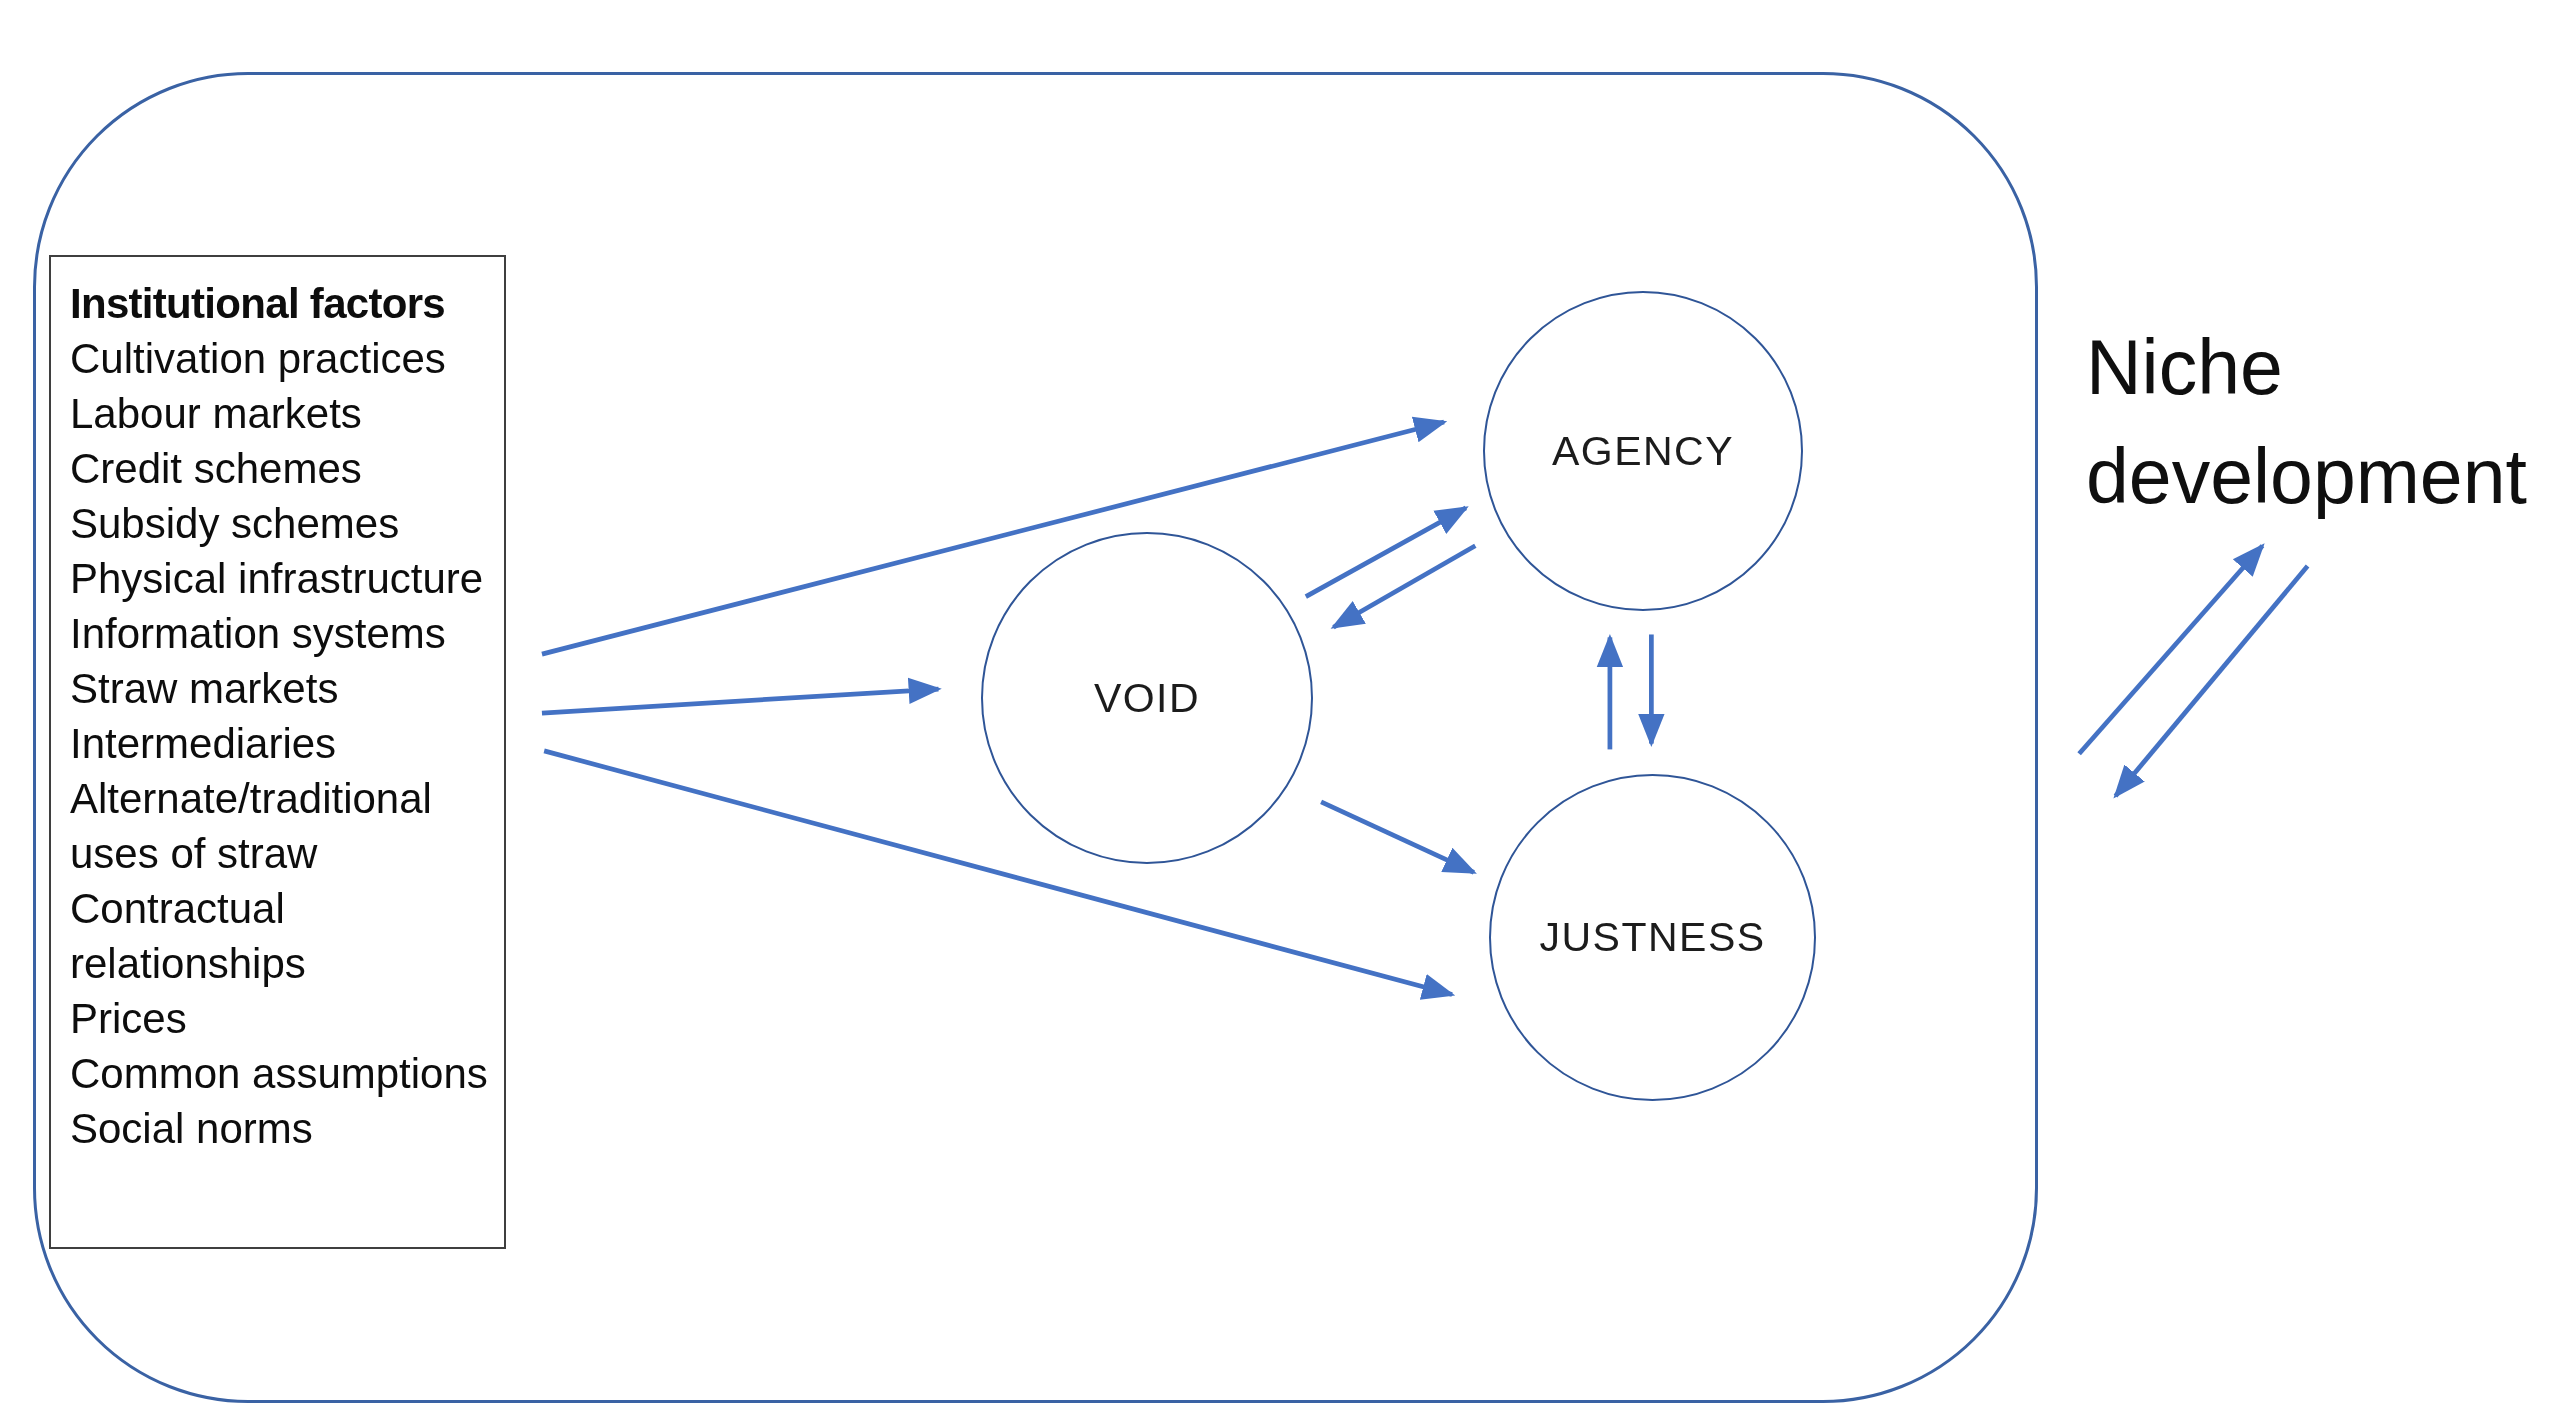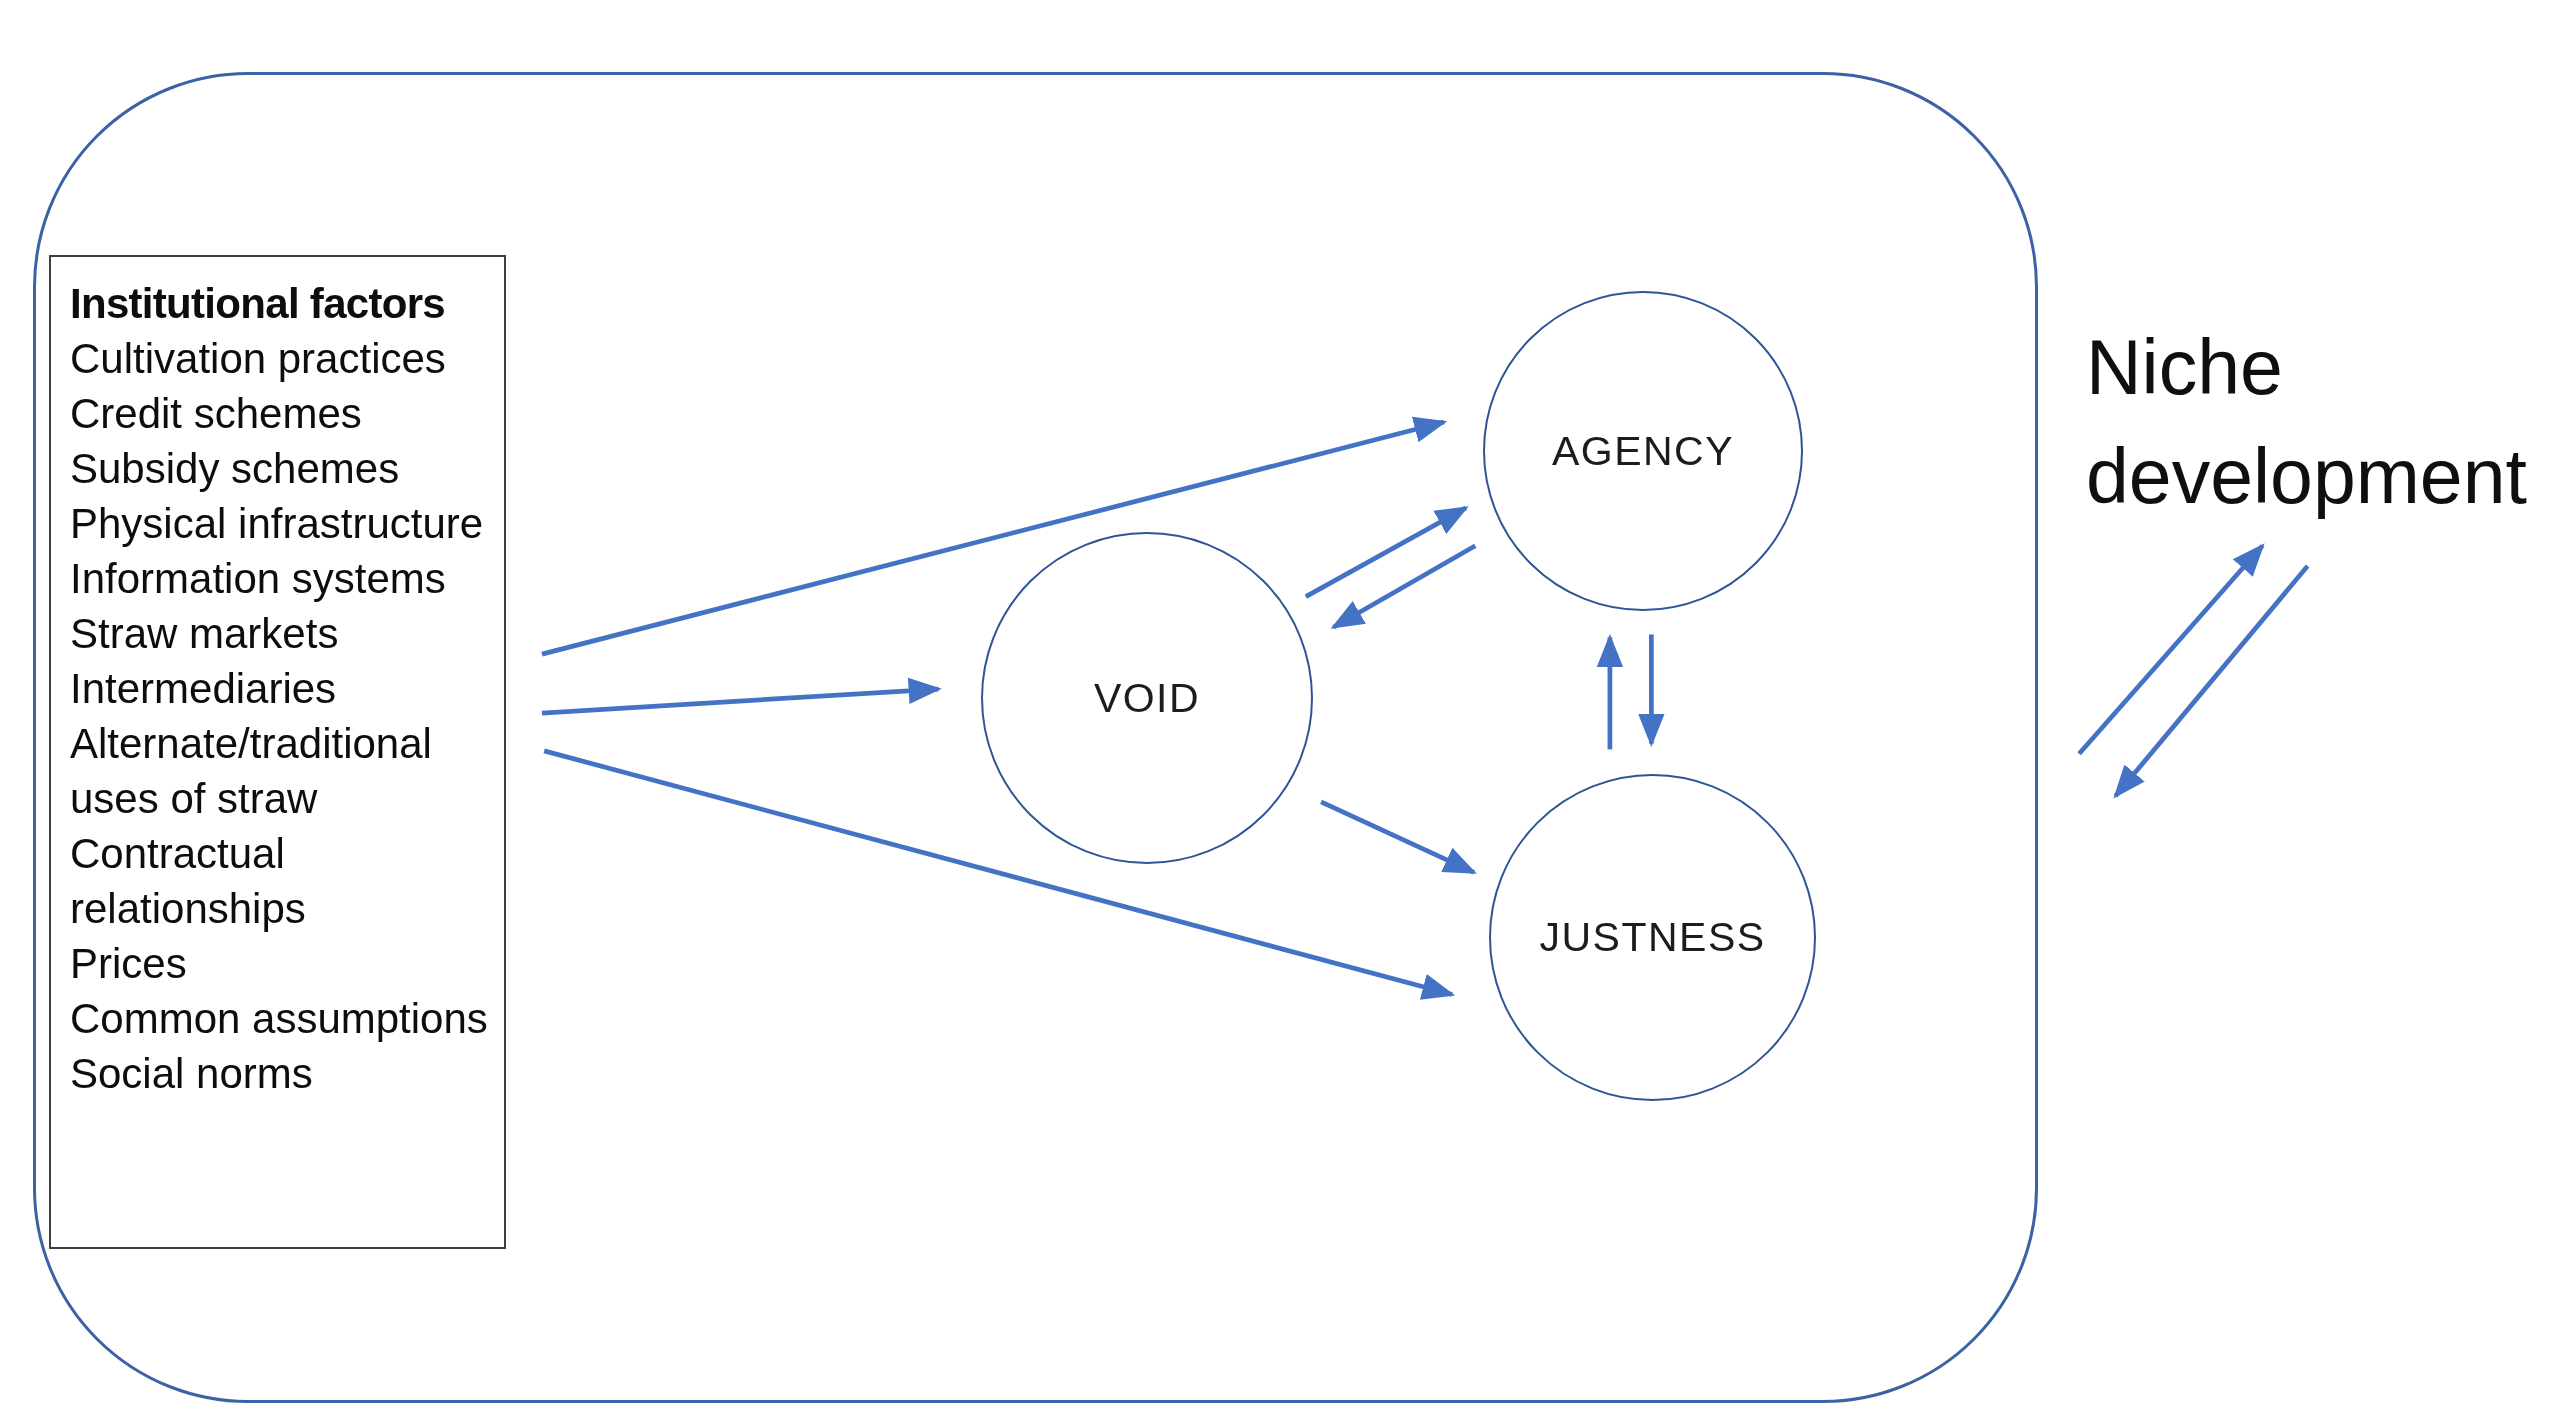--- a/index.html
+++ b/index.html
@@ -67,20 +67,21 @@
     <line x1="2213" y1="986" x2="2213" y2="832" marker-end="url(#arr)"></line>
     <line x1="2270" y1="828" x2="2270" y2="978" marker-end="url(#arr)"></line>
     <line x1="2858" y1="992" x2="3110" y2="706" marker-end="url(#arr)"></line>
     <line x1="3172" y1="734" x2="2908" y2="1050" marker-end="url(#arr)"></line>
   </svg>
 
   <div class="factors-box">
     <div class="box-title">Institutional factors</div>
     <div>
         <div class="list-item">Cultivation practices</div>
+        <div class="list-item">Labour markets</div>
         <div class="list-item">Credit schemes</div>
         <div class="list-item">Subsidy schemes</div>
         <div class="list-item">Physical infrastructure</div>
         <div class="list-item">Information systems</div>
         <div class="list-item">Straw markets</div>
         <div class="list-item">Intermediaries</div>
         <div class="list-item">Alternate/traditional uses of straw</div>
         <div class="list-item">Contractual relationships</div>
         <div class="list-item">Prices</div>
         <div class="list-item">Common assumptions</div>

